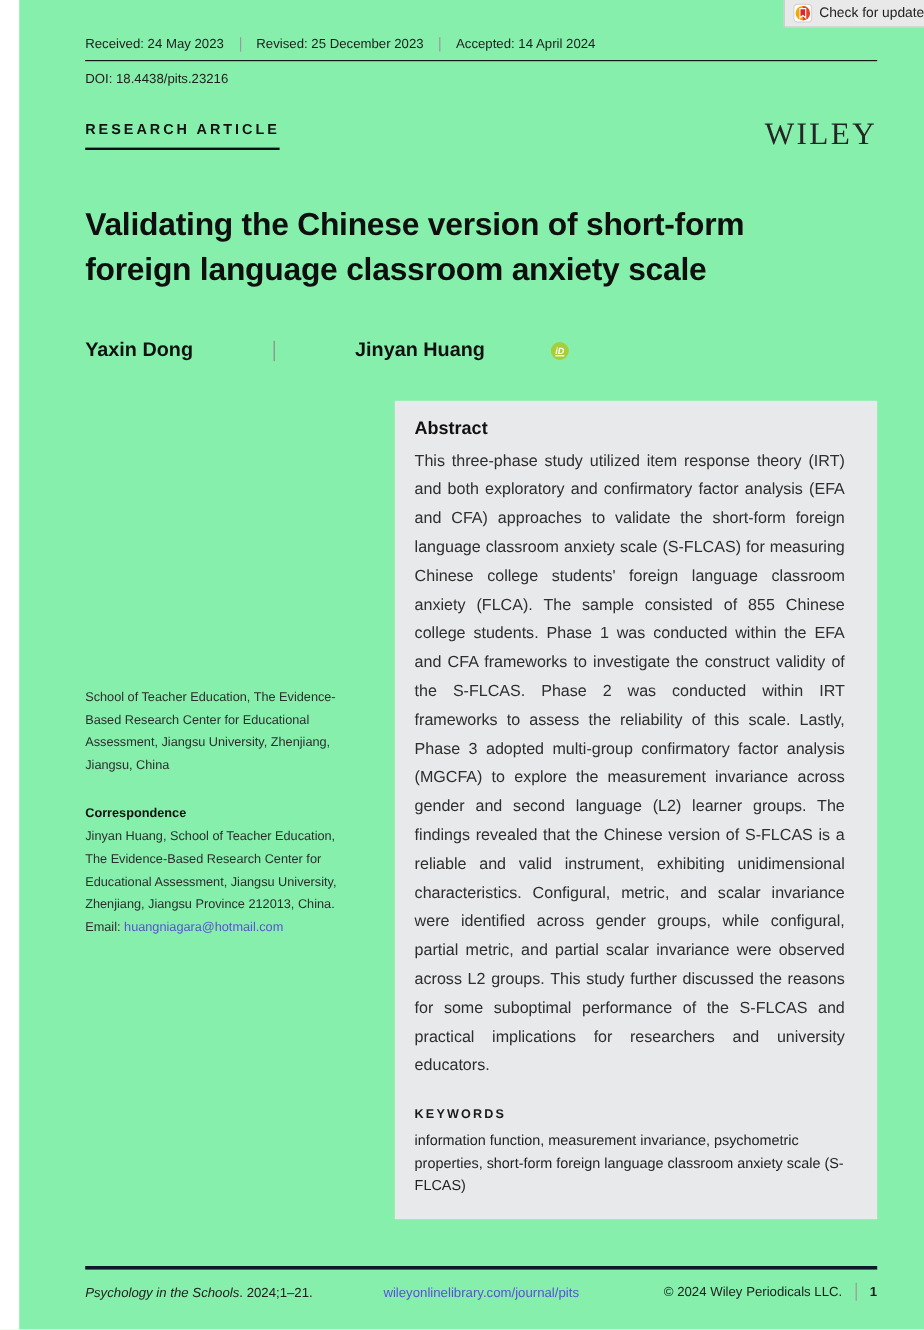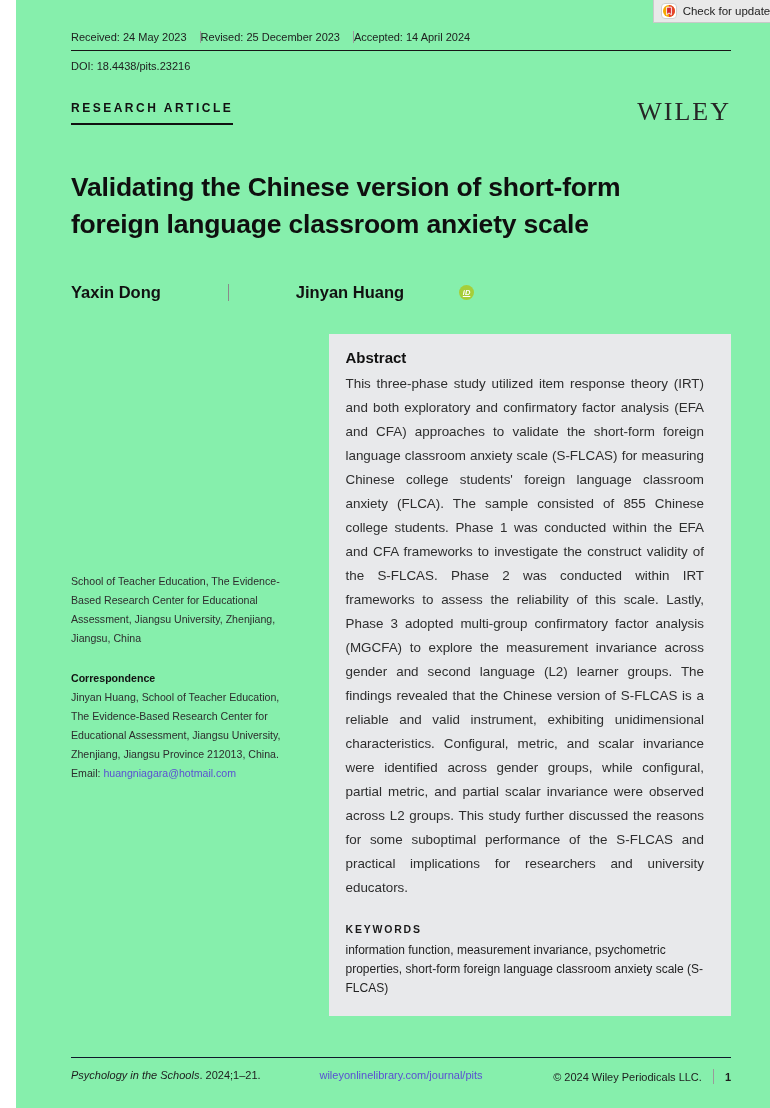--- a/index.html
+++ b/index.html
@@ -27,21 +27,21 @@
   
   .content { padding:0 55px; }
   .meta-row {
     margin-top:31px;
     display:flex; align-items:center;
     font-size:11px; color:#1d1d1d;
     border-bottom:1.5px solid #161616;
     padding-bottom:7px;
   }
   .meta-item { padding-right:13px; }
-  .meta-item + .meta-item { border-left:1px solid #9a9a9a; }
+  .meta-item + .meta-item { border-left:1px solid #9a9a9a; padding-left:13px; }
   .doi-row { margin-top:9px; font-size:11px; color:#1d1d1d; }
   
   .type-row {
     margin-top:27px;
     display:flex; justify-content:space-between; align-items:flex-end;
   }
   .article-type {
     font-size:12px; font-weight:bold; letter-spacing:2.5px;
     color:#111;
     border-bottom:2px solid #111;
@@ -102,23 +102,23 @@
   .kw-heading {
     margin-top:23px;
     font-size:10.5px; font-weight:bold; letter-spacing:1.8px; color:#1a1a1a;
   }
   .kw-text { margin-top:6px; font-size:12px; line-height:19px; color:#222; }
   
   .link { color:#5a50d2; text-decoration:none; cursor:pointer; }
   
   .footer {
     position:absolute; left:55px; right:55px; bottom:24px;
-    border-top:1px solid #0f172a;
+    border-top:3px solid #0f172a;
     padding-top:11px;
-    display:flex; align-items:flex-start;
+    display:flex; align-items:flex-end;
     font-size:11px; color:#1d1d1d;
   }
   .footer-left { flex:1; }
   .journal-name { font-style:italic; }
   .footer-mid { flex:1; text-align:center; }
   .footer-right { flex:1; display:flex; justify-content:flex-end; align-items:center; }
   .page-num-sep { width:1px; height:15px; background:#9a9a9a; margin:0 11px; }
   .page-num { font-weight:bold; }
 </style>
 </head>

